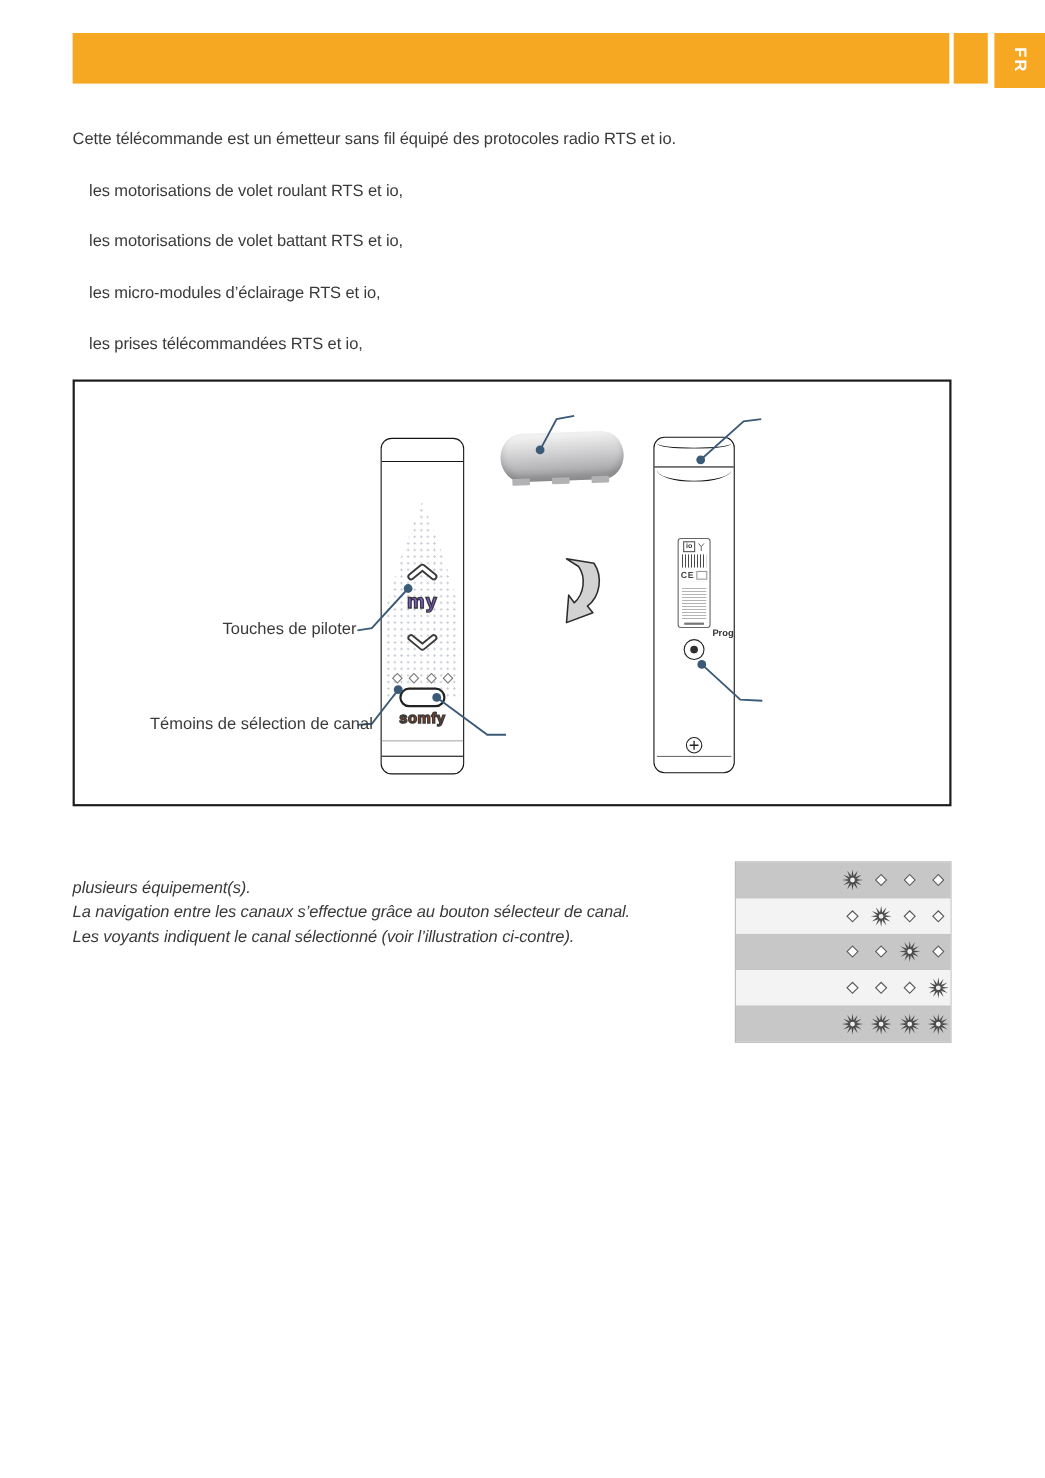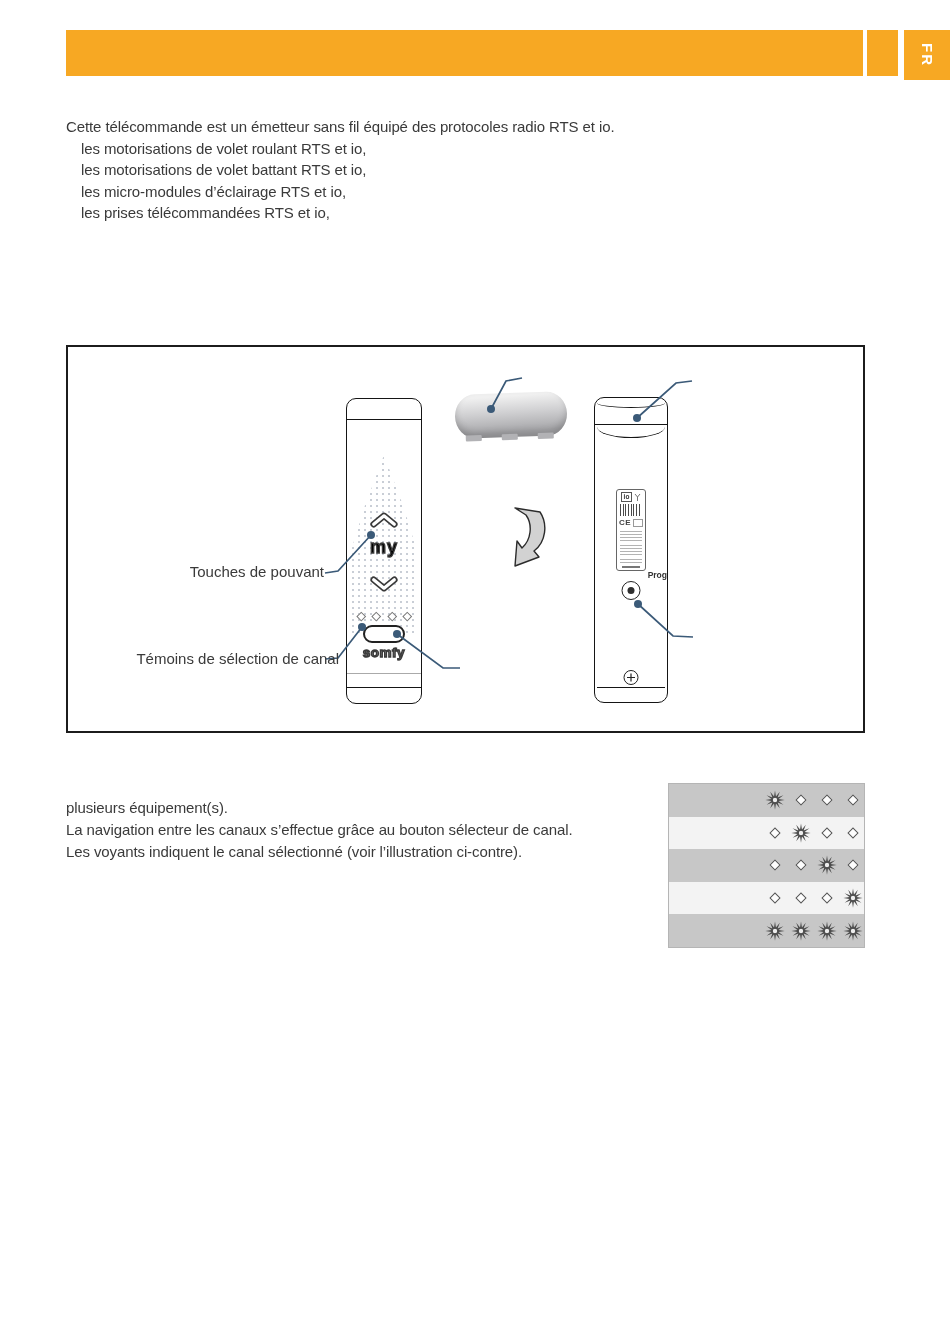--- a/index.html
+++ b/index.html
@@ -12,46 +12,46 @@
   .bar-main{left:66px;width:797px;}
   .bar-seg{left:867px;width:31px;}
   .fr-tab{position:absolute;top:30px;left:904px;width:46px;height:50px;background:#F7A823;
           display:flex;align-items:center;justify-content:center;}
   .fr-text{writing-mode:vertical-rl;color:#fff;font-weight:bold;font-size:15px;letter-spacing:2px;}
 
   
   .intro{position:absolute;left:66px;top:116px;width:798px;font-size:15px;line-height:21.5px;letter-spacing:-0.1px;}
   .intro p{margin:0;}
   .just{text-align:justify;}
-  .bullet-list div{padding-left:15px;}
+  .bullet-list div{padding-left:15px;margin-top:25px;}
 
   
   .dbox{position:absolute;left:66px;top:345px;width:795px;height:384px;border:2px solid #1c1c1c;background:#fff;}
 
   .remote{position:absolute;border:1.6px solid #151515;border-radius:10px;background:#fff;box-sizing:border-box;}
   .remote-front{left:278px;top:51px;width:76px;height:306px;}
   .remote-back{left:526px;top:50px;width:74px;height:306px;}
 
   .cap-top{position:absolute;left:0;right:0;top:0;height:20px;border-bottom:1.4px solid #151515;
            border-radius:8px 8px 0 0;}
   .texture{position:absolute;left:3px;right:3px;top:56px;height:180px;
            background-image:radial-gradient(circle,#c9ced6 0.9px,transparent 1.1px);
            background-size:6px 6px;
            clip-path:polygon(50% 0%,78% 28%,100% 55%,100% 100%,0% 100%,0% 55%,22% 28%);}
   .chev{position:absolute;left:50%;transform:translateX(-50%);}
   .chev-up{top:112px;} .chev-down{top:176px;}
   .my-label{position:absolute;top:138px;left:0;right:0;text-align:center;
             font-size:18px;font-weight:800;color:#666;letter-spacing:1px;}
-  .outlined{color:#000000;-webkit-text-stroke:1.3px #3a3a3a;}
+  .outlined{color:#8b5cf6;-webkit-text-stroke:1.3px #3a3a3a;}
   .led-strip{position:absolute;top:214px;left:0;right:0;display:flex;justify-content:center;gap:9px;}
   .mini-diamond{width:4.5px;height:4.5px;border:1px solid #777;background:#fff;transform:rotate(45deg);}
   .selector-oval{position:absolute;top:226px;left:50%;transform:translateX(-50%);
                  width:38px;height:14px;border:2px solid #222;border-radius:9px;background:#fff;}
   .somfy{position:absolute;top:246px;left:0;right:0;text-align:center;
-         font-size:13.5px;font-weight:800;letter-spacing:0.5px;color:#737373;}
+         font-size:13.5px;font-weight:800;letter-spacing:0.5px;color:#c2410c;}
   .sep-grey{position:absolute;top:274px;left:0;right:0;border-top:1.2px solid #aaa;}
   .cap-bottom{position:absolute;left:0;right:0;bottom:0;height:15px;border-top:1.4px solid #151515;}
 
   
   .back-arc1{position:absolute;left:2px;right:2px;top:3px;height:6px;border-bottom:1.1px solid #151515;
              border-radius:0 0 50% 50% / 0 0 5px 5px;}
   .back-line2{position:absolute;left:0;right:0;top:26px;border-top:1.2px solid #151515;}
   .back-arc3{position:absolute;left:2px;right:2px;top:26px;height:13px;border-bottom:1.4px solid #151515;
              border-radius:0 0 50% 50% / 0 0 11px 11px;}
   .sticker{position:absolute;left:21px;top:91px;width:30px;height:82px;border:1.1px solid #666;
@@ -85,21 +85,21 @@
            background:linear-gradient(178deg,#f0f0f0 10%,#cfcfd1 45%,#a6a6a9 85%);
            border-radius:20px / 50%;transform:rotate(-2deg);
            box-shadow:inset 0 -5px 7px rgba(0,0,0,0.18);}
   .foot{position:absolute;bottom:-3px;width:16px;height:6px;background:#b2b2b5;border-radius:1px;}
 
   
   .call-label{position:absolute;font-size:15px;color:#3a3a3a;white-space:nowrap;}
   .leader{position:absolute;left:0;top:0;width:795px;height:384px;pointer-events:none;}
 
   
-  .channels{position:absolute;left:66px;top:797px;width:590px;font-size:15px;line-height:21.8px;letter-spacing:-0.1px;}
+  .channels{position:absolute;left:66px;top:797px;width:590px;font-size:15px;line-height:21.8px;letter-spacing:-0.1px;font-style:italic;}
   .channels div{margin:0;}
   .led-table{position:absolute;left:668px;top:783px;width:197px;height:165px;
              border:1px solid #b5b5b5;box-sizing:border-box;}
   .led-row{position:relative;height:32.6px;}
   .row-dark{background:#c7c7c7;} .row-light{background:#f3f3f3;}
   .led-slot{position:absolute;top:50%;transform:translate(-50%,-50%);width:26px;height:26px;
             display:flex;align-items:center;justify-content:center;}
   .diamond{width:6px;height:6px;border:1.1px solid #555;background:#fdfdfd;transform:rotate(45deg);display:block;}
 </style>
 </head>
@@ -202,21 +202,21 @@
       <g fill="#3b5a78">
         <circle cx="303" cy="188" r="4"></circle>
         <circle cx="294" cy="280" r="4"></circle>
         <circle cx="329" cy="287" r="4"></circle>
         <circle cx="570" cy="257" r="4"></circle>
         <circle cx="423" cy="62" r="4"></circle>
         <circle cx="569" cy="71" r="4"></circle>
       </g>
     </svg>
 
-    <span class="call-label" style="right:539px;top:216px">Touches de pouvant</span>
+    <span class="call-label" style="right:539px;top:216px">Touches de piloter</span>
     <span class="call-label" style="right:524px;top:303px">Témoins de sélection de canal</span>
   </div>
 
   <div class="channels">
     <div>plusieurs équipement(s).</div>
     <div>La navigation entre les canaux s’effectue grâce au bouton sélecteur de canal.</div>
     <div>Les voyants indiquent le canal sélectionné (voir l’illustration ci-contre).</div>
   </div>
 
   <div class="led-table">

